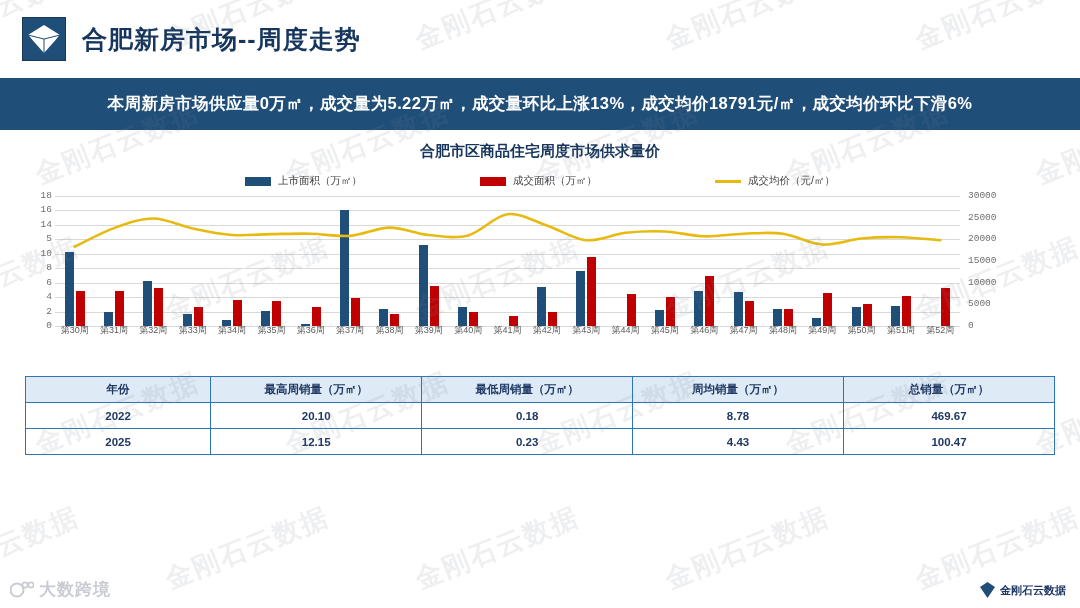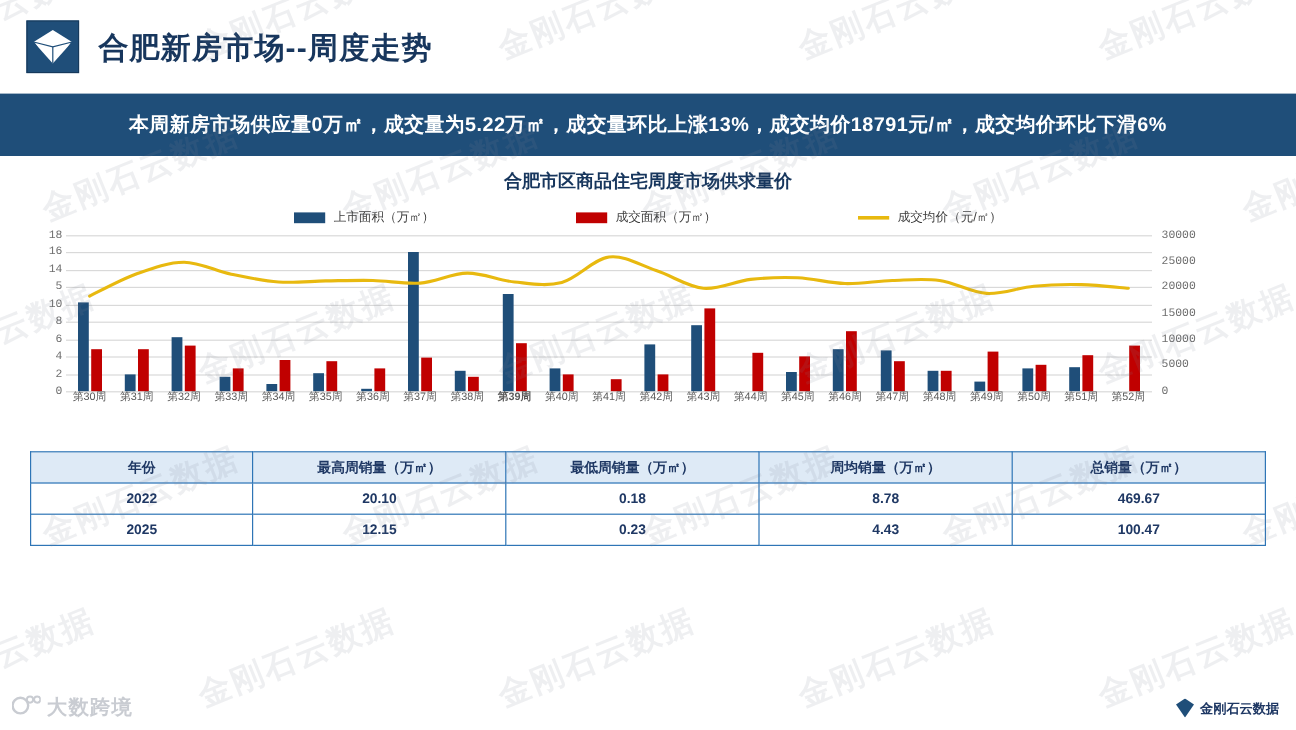--- a/index.html
+++ b/index.html
@@ -48,21 +48,21 @@
   #table-block{margin:6px 25px 0 25px;}
   table{width:100%;border-collapse:collapse;}
   #table-caption{background:#1f4e79;color:#fff;font-size:15px;font-weight:700;
                  text-align:center;padding:9px 0;letter-spacing:1px;border:1px solid #1f4e79;}
   th,td{border:1px solid #2e75b6;text-align:center;font-size:11.5px;color:#1f3864;
         font-weight:700;height:25px;padding:0;}
   thead th{background:#deeaf6;}
   tbody td{background:#ffffff;}
   
   #footer{position:absolute;left:0;bottom:0;width:1080px;height:36px;}
-  #footer-left{position:absolute;left:10px;top:6px;display:flex;gap:5px;}
+  #footer-left{position:absolute;left:10px;top:6px;display:flex;align-items:center;gap:5px;}
   #footer-left-text{font-size:17px;font-weight:700;color:#c9ccd2;letter-spacing:1px;}
   #footer-right{position:absolute;right:14px;top:10px;display:flex;align-items:center;gap:5px;}
   #footer-right-text{font-size:11px;font-weight:700;color:#1f3864;}
 </style>
 </head>
 <body>
 
 <div id="header">
   <div id="logo-mark">
     <svg width="34" height="32" viewBox="0 0 34 32">
@@ -166,21 +166,21 @@
     <div id="xlabels">
         <div class="xlabel" style="left: 0px; width: 39.3478px;">第30周</div>
         <div class="xlabel" style="left: 39.3478px; width: 39.3478px;">第31周</div>
         <div class="xlabel" style="left: 78.6957px; width: 39.3478px;">第32周</div>
         <div class="xlabel" style="left: 118.043px; width: 39.3478px;">第33周</div>
         <div class="xlabel" style="left: 157.391px; width: 39.3478px;">第34周</div>
         <div class="xlabel" style="left: 196.739px; width: 39.3478px;">第35周</div>
         <div class="xlabel" style="left: 236.087px; width: 39.3478px;">第36周</div>
         <div class="xlabel" style="left: 275.435px; width: 39.3478px;">第37周</div>
         <div class="xlabel" style="left: 314.783px; width: 39.3478px;">第38周</div>
-        <div class="xlabel" style="left: 354.13px; width: 39.3478px; font-weight: bold;">第39周</div>
+        <div class="xlabel" style="left: 354.13px; width: 39.3478px;">第39周</div>
         <div class="xlabel" style="left: 393.478px; width: 39.3478px;">第40周</div>
         <div class="xlabel" style="left: 432.826px; width: 39.3478px;">第41周</div>
         <div class="xlabel" style="left: 472.174px; width: 39.3478px;">第42周</div>
         <div class="xlabel" style="left: 511.522px; width: 39.3478px;">第43周</div>
         <div class="xlabel" style="left: 550.87px; width: 39.3478px;">第44周</div>
         <div class="xlabel" style="left: 590.217px; width: 39.3478px;">第45周</div>
         <div class="xlabel" style="left: 629.565px; width: 39.3478px;">第46周</div>
         <div class="xlabel" style="left: 668.913px; width: 39.3478px;">第47周</div>
         <div class="xlabel" style="left: 708.261px; width: 39.3478px;">第48周</div>
         <div class="xlabel" style="left: 747.609px; width: 39.3478px;">第49周</div>

